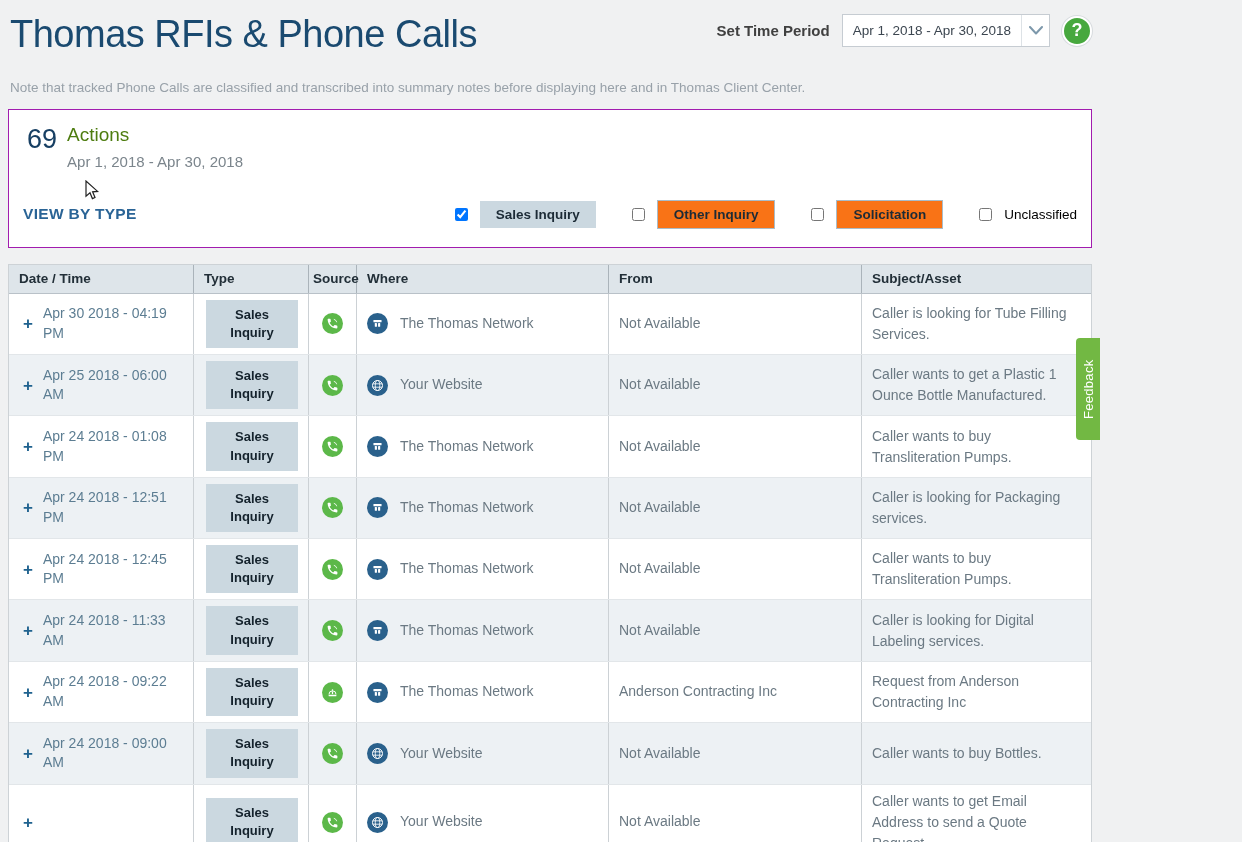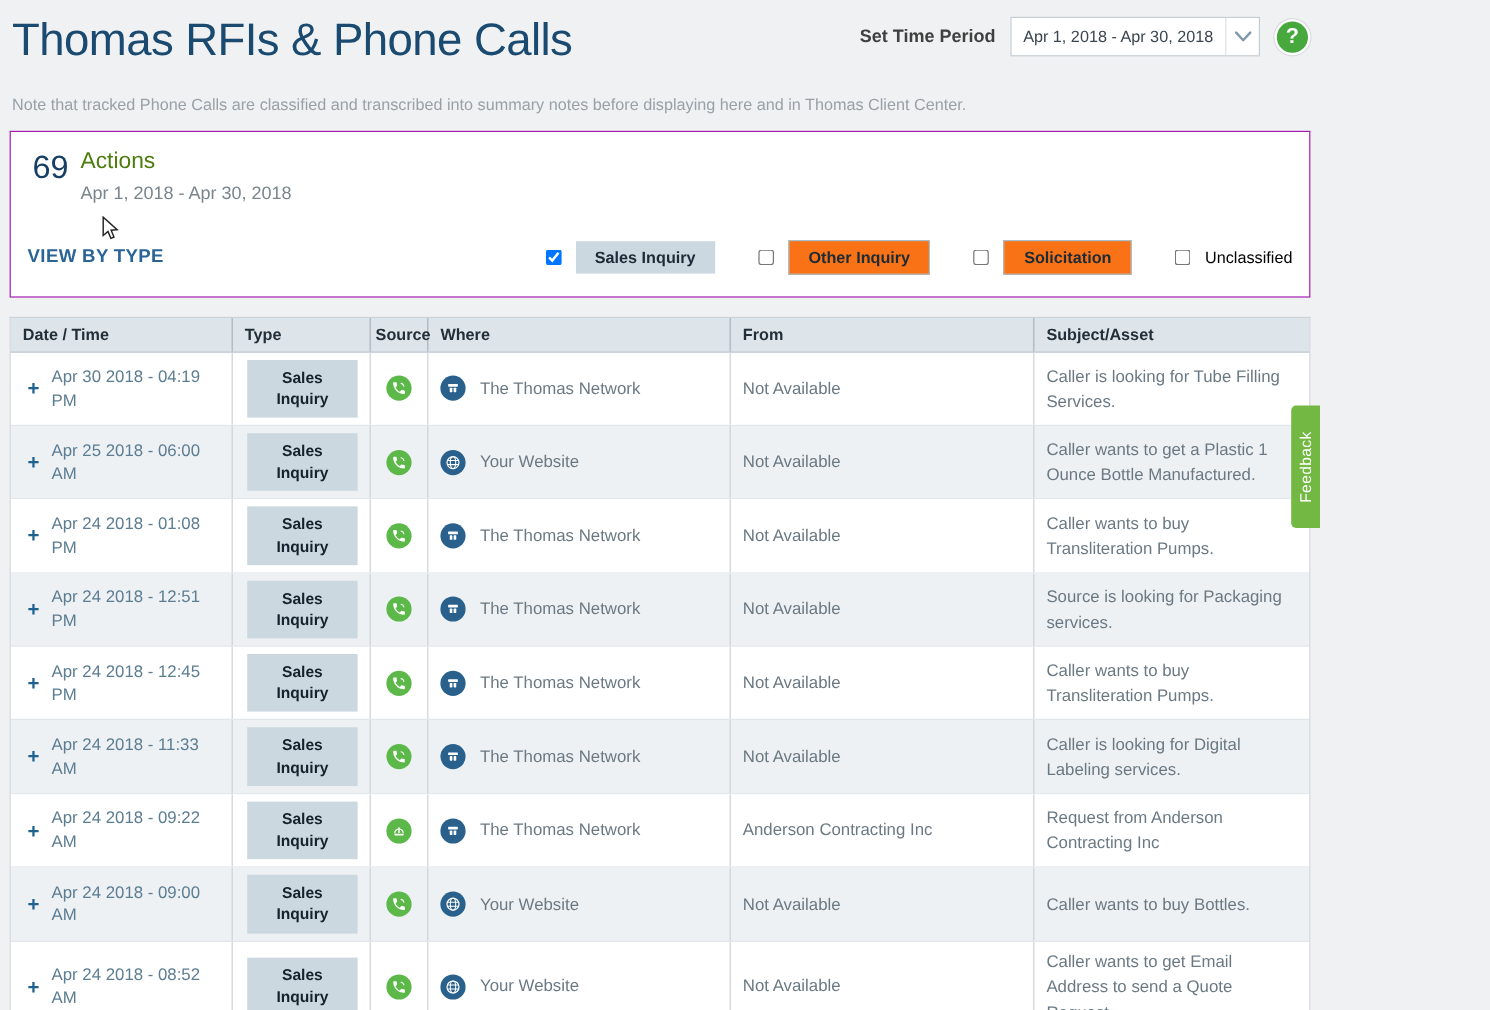--- a/index.html
+++ b/index.html
@@ -288,21 +288,21 @@
         <svg width="13" height="13" viewBox="0 0 24 24">
           <rect x="4.5" y="5.5" width="15" height="4.2" rx="1" fill="#fff"></rect>
           <rect x="7" y="11.2" width="4" height="7" rx="1" fill="#fff"></rect>
           <rect x="13" y="11.2" width="4" height="7" rx="1" fill="#fff"></rect>
         </svg>
       </span>
 
       <span class="where-text">The Thomas Network</span>
     </div>
     <div class="td cell-from">Not Available</div>
-    <div class="td cell-subject">Source is looking for Packaging services.</div>
+    <div class="td cell-subject">Caller is looking for Packaging services.</div>
   </div>
         <div class="tr">
     <div class="td cell-date">
       <span class="plus">+</span>
       <span class="date-text">Apr 24 2018 - 12:45 PM</span>
     </div>
     <div class="td cell-type">
       <span class="badge">Sales Inquiry</span>
     </div>
     <div class="td cell-source">
@@ -420,21 +420,20 @@
         </svg>
       </span>
       <span class="where-text">Your Website</span>
     </div>
     <div class="td cell-from">Not Available</div>
     <div class="td cell-subject">Caller wants to buy Bottles.</div>
   </div>
         <div class="tr">
     <div class="td cell-date">
       <span class="plus">+</span>
-      <span class="date-text">Apr 24 2018 - 08:52 AM</span>
     </div>
     <div class="td cell-type">
       <span class="badge">Sales Inquiry</span>
     </div>
     <div class="td cell-source">
       <span class="circle green icon-phone">
         <svg width="13" height="13" viewBox="0 0 24 24">
           <path d="M6.62 10.79c1.44 2.83 3.76 5.14 6.59 6.59l2.2-2.21c.27-.27.67-.36 1.02-.24 1.12.37 2.33.57 3.57.57.55 0 1 .45 1 1V20c0 .55-.45 1-1 1-9.39 0-17-7.61-17-17 0-.55.45-1 1-1h3.5c.55 0 1 .45 1 1 0 1.25.2 2.45.57 3.57.11.35.03.74-.25 1.02l-2.2 2.2z" fill="#fff"></path>
           <path d="M15.2 4.6c2.2.5 3.8 2.1 4.3 4.3" fill="none" stroke="#fff" stroke-width="1.7" stroke-linecap="round"></path>
         </svg>

